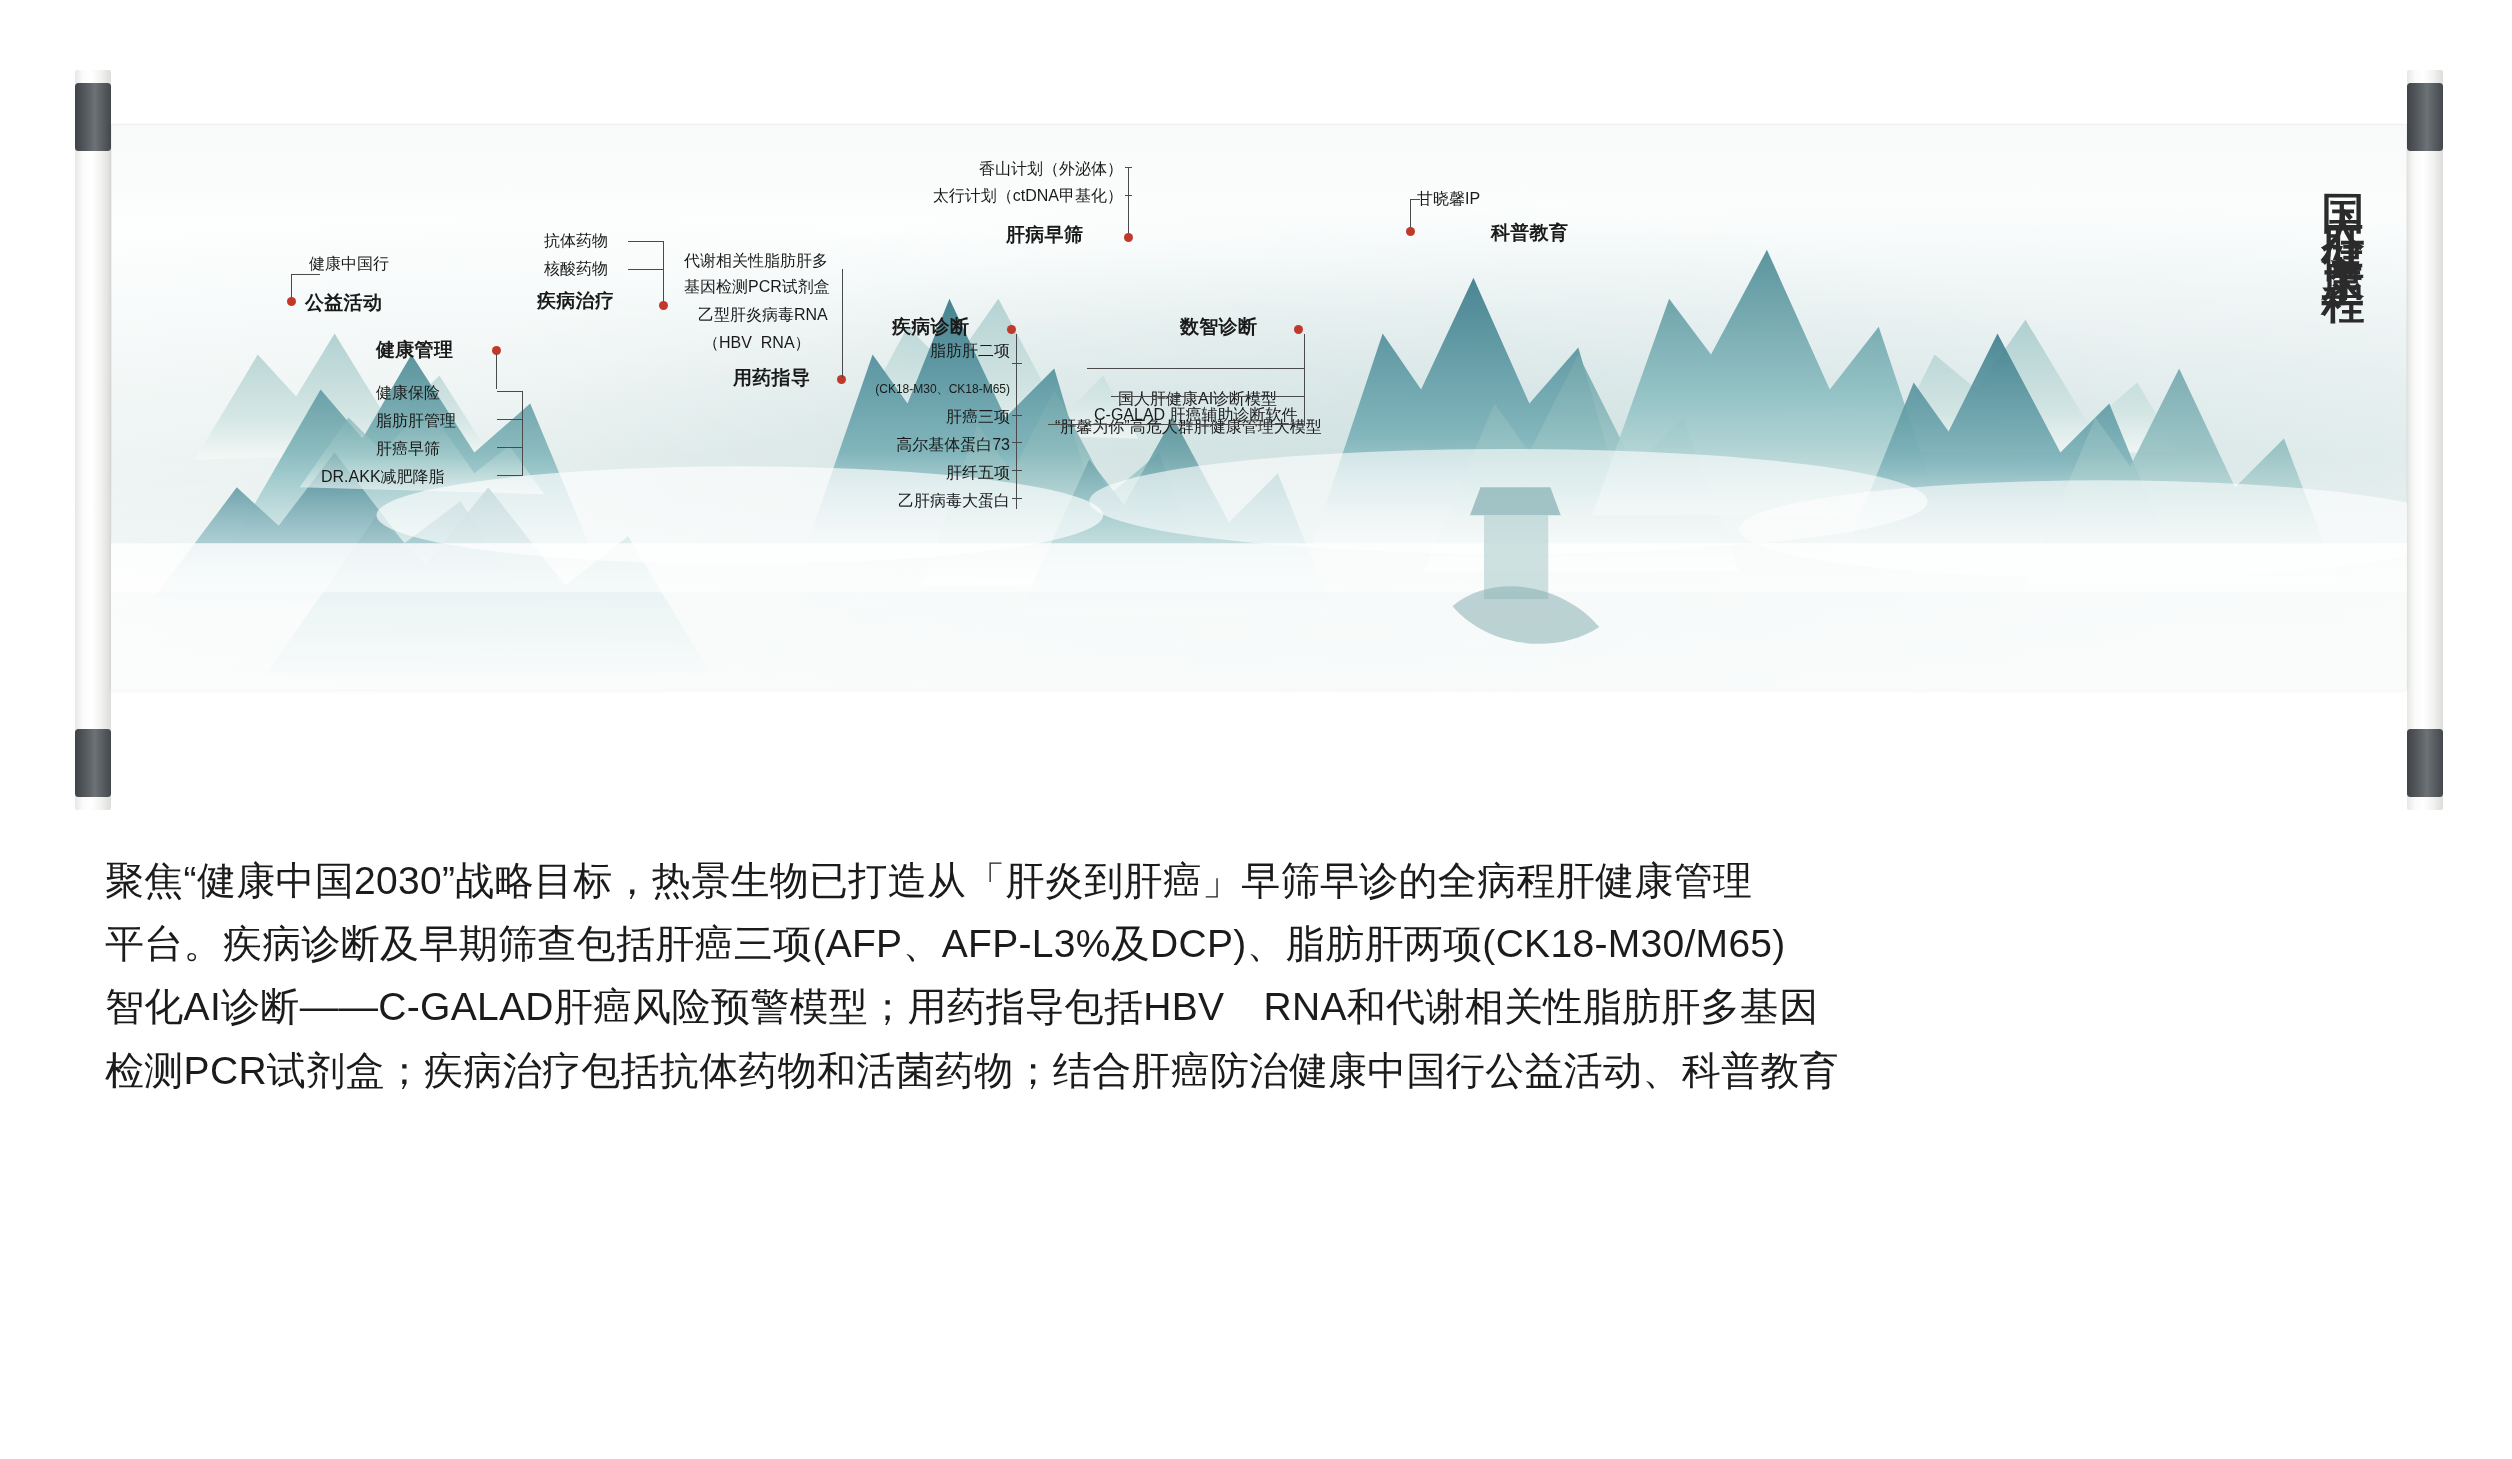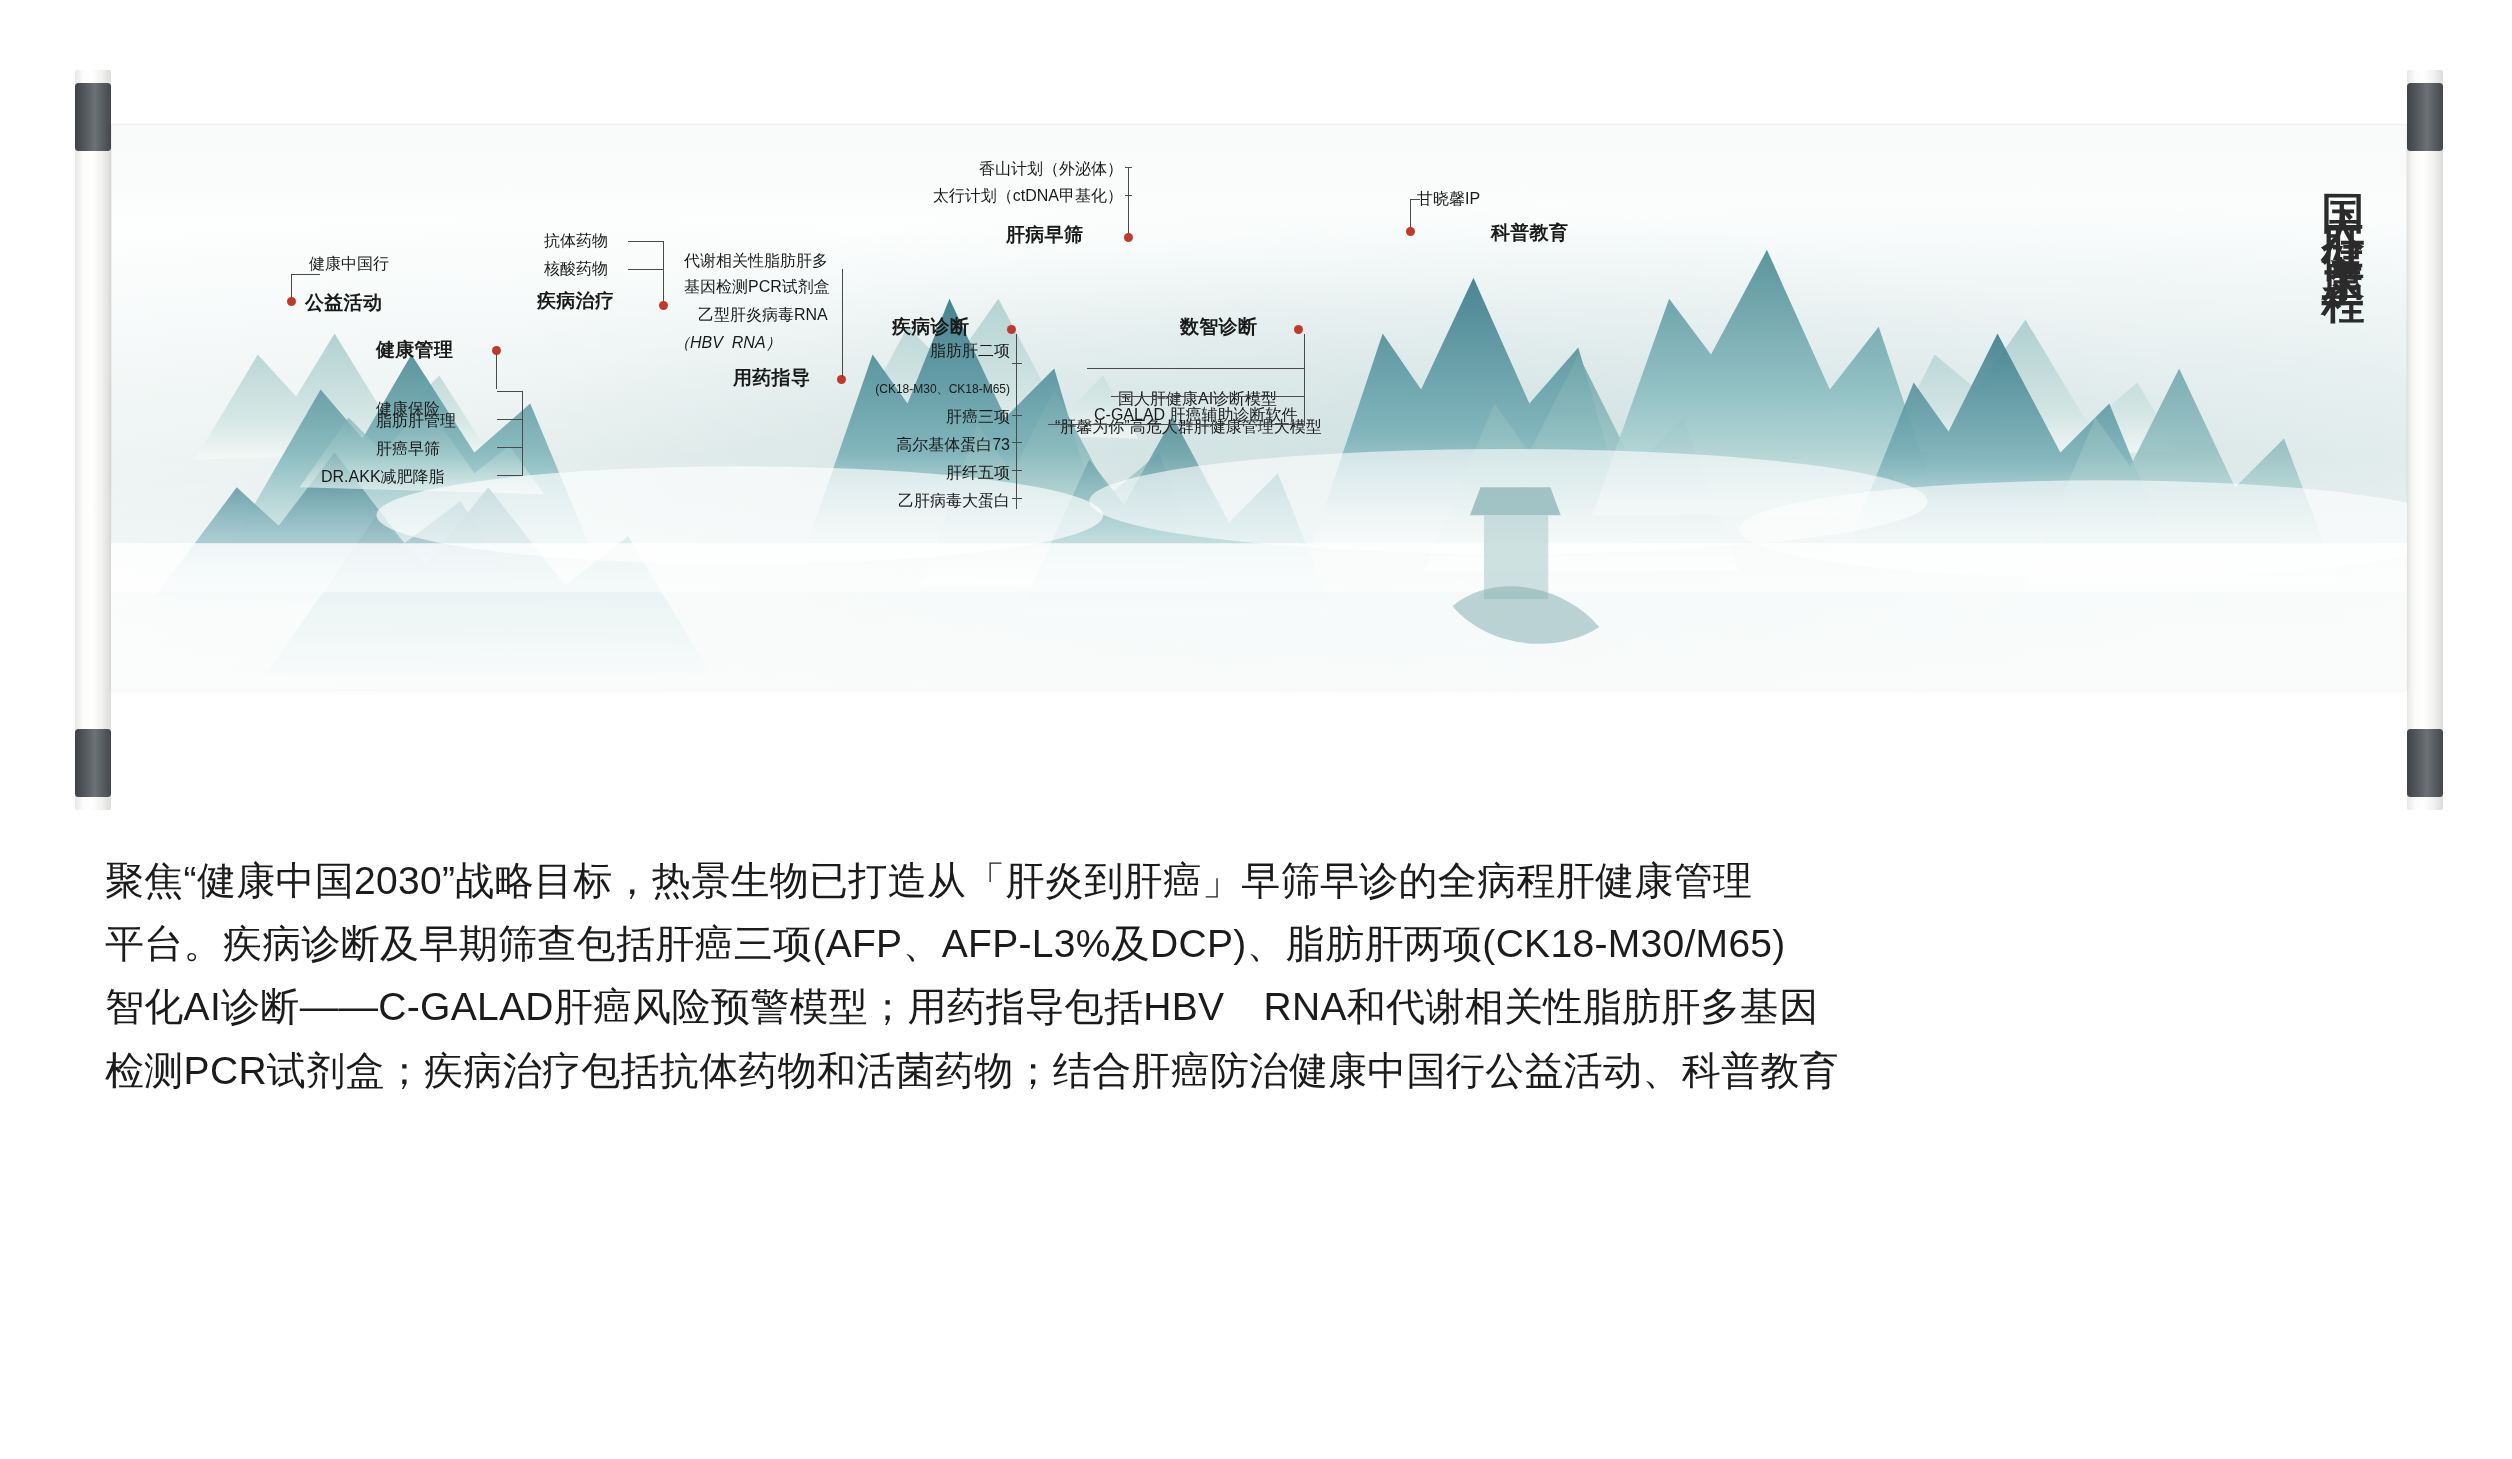--- a/index.html
+++ b/index.html
@@ -221,42 +221,42 @@
 
     <div class="anno norm" style="left:198px; top:129px;">健康中国行</div>
     <div class="lead" style="left:180px; top:150px; width:29px;"></div>
     <div class="lead lead-v" style="left:180px; top:150px; width:1px; height:26.5px;"></div>
     <div class="dot" style="left:176px; top:173px;"></div>
     <div class="anno bold" style="left:194px; top:166px;">公益活动</div>
 
     <div class="anno bold" style="left:265px; top:213px;">健康管理</div>
     <div class="dot" style="left:381px; top:222px;"></div>
     <div class="lead lead-v" style="left:385px; top:230px; width:1px; height:35px;"></div>
-    <div class="anno norm" style="left:265px; top:274px;text-align:center;">健康保险</div>
+    <div class="anno norm" style="left:265px; top:258px;text-align:center;">健康保险</div>
     <div class="anno norm" style="left:265px; top:286px;">脂肪肝管理</div>
     <div class="anno norm" style="left:265px; top:314px;">肝癌早筛</div>
     <div class="anno norm" style="left:210px; top:342px;">DR.AKK减肥降脂</div>
     <div class="lead" style="left:386px; top:267px; width:25px;"></div>
     <div class="lead" style="left:386px; top:295px; width:25px;"></div>
     <div class="lead" style="left:386px; top:323px; width:25px;"></div>
     <div class="lead" style="left:386px; top:351px; width:25px;"></div>
     <div class="lead lead-v" style="left:411px; top:267px; width:1px; height:85px;"></div>
 
     <div class="anno norm" style="left:433px; top:106px;">抗体药物</div>
     <div class="anno norm" style="left:433px; top:134px;">核酸药物</div>
     <div class="lead" style="left:517px; top:117px; width:35px;"></div>
     <div class="lead" style="left:517px; top:145px; width:35px;"></div>
     <div class="lead lead-v" style="left:552px; top:117px; width:1px; height:64px;"></div>
     <div class="anno bold" style="left:426px; top:164px;">疾病治疗</div>
     <div class="dot" style="left:548px; top:177px;"></div>
 
     <div class="anno norm" style="left:573px; top:126px;">代谢相关性脂肪肝多</div>
     <div class="anno norm" style="left:573px; top:152px;">基因检测PCR试剂盒</div>
     <div class="anno norm" style="left:587px; top:180px;">乙型肝炎病毒RNA</div>
-    <div class="anno norm" style="left:563px; top:208px;font-style:italic;">（HBV  RNA）</div>
+    <div class="anno norm" style="left:592px; top:208px;">（HBV  RNA）</div>
     <div class="anno bold" style="left:622px; top:241px;">用药指导</div>
     <div class="dot" style="left:726px; top:251px;"></div>
     <div class="lead lead-v" style="left:731px; top:145px; width:1px; height:109px;"></div>
 
     <div class="anno bold" style="left:781px; top:190px;">疾病诊断</div>
     <div class="dot" style="left:896px; top:201px;"></div>
     <div class="anno norm right" style="left:698px; top:218px; width:201px;font-family:Liberation Mono, monospace;">脂肪肝二项</div>
     <div class="anno small right" style="left:670px; top:257px; width:229px;">(CK18-M30、CK18-M65)</div>
     <div class="anno norm right" style="left:698px; top:282px; width:201px;">肝癌三项</div>
     <div class="anno norm right" style="left:670px; top:310px; width:229px;">高尔基体蛋白73</div>

